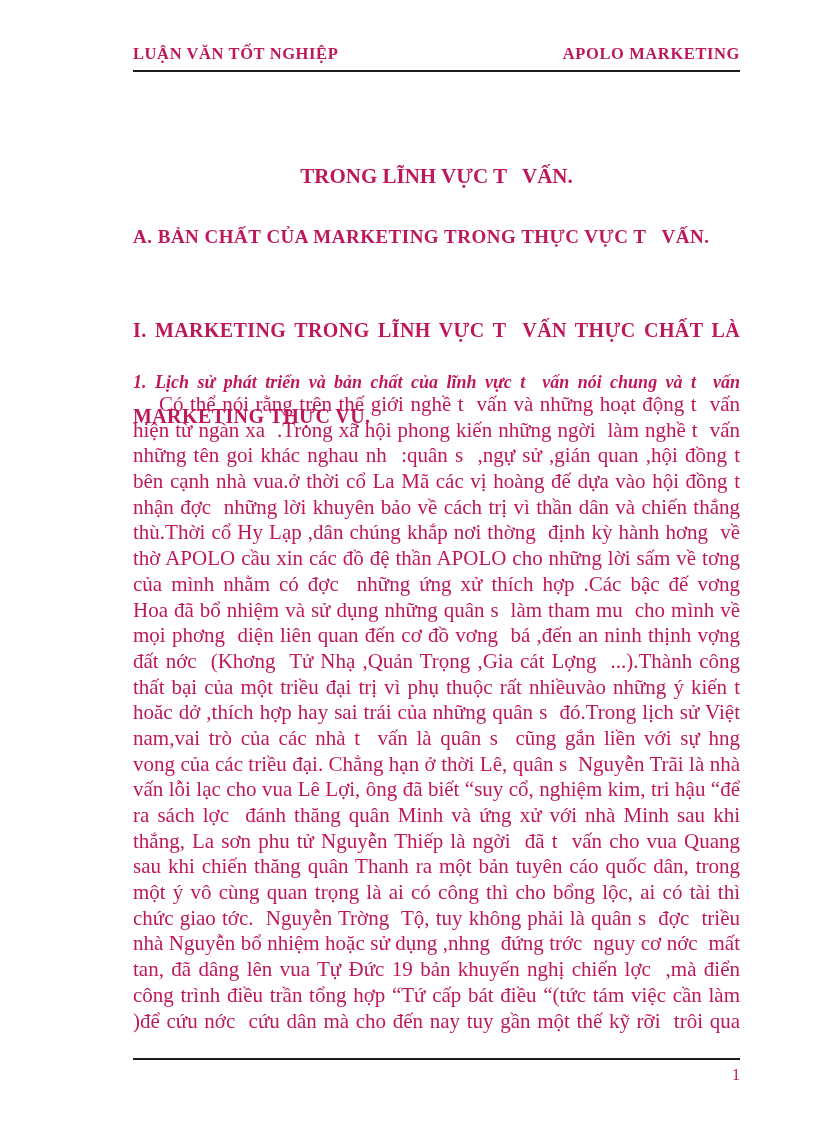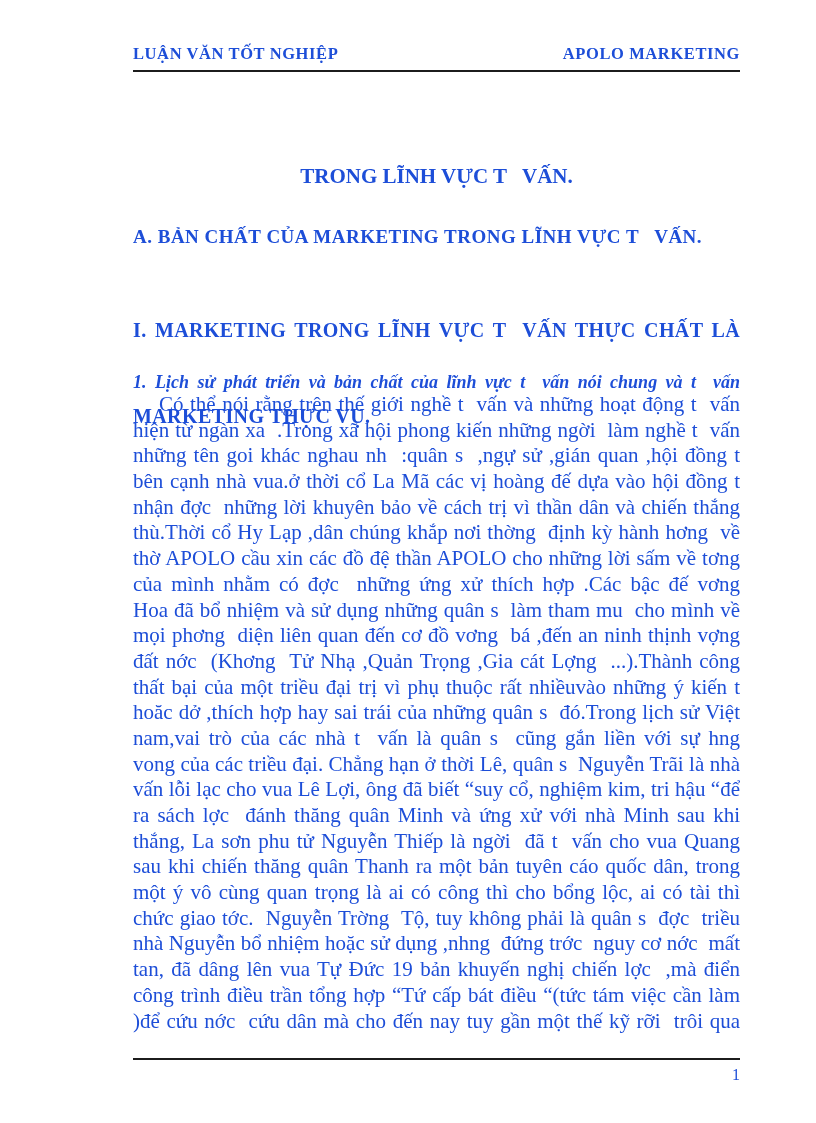--- a/index.html
+++ b/index.html
@@ -5,21 +5,21 @@
   html, body {
     margin: 0;
     padding: 0;
     background: #ffffff;
   }
   .page {
     position: relative;
     width: 816px;
     height: 1123px;
     background: #ffffff;
-    color: #1d4ed8;
+    color: #be185d;
     font-family: "Liberation Serif", "DejaVu Serif", serif;
     overflow: hidden;
   }
   
   .header {
     position: absolute;
     left: 133px;
     width: 607px;
     top: 44px;
     display: flex;
@@ -129,21 +129,21 @@
   <div class="header">
     <span>LUẬN VĂN TỐT NGHIỆP</span>
     <span>APOLO MARKETING</span>
   </div>
   <div class="header-rule"></div>
 
   <div class="chapter-title">
     <div>TRONG LĨNH VỰC T   VẤN.</div>
   </div>
 
-  <div class="heading-a">A. BẢN CHẤT CỦA MARKETING TRONG LĨNH VỰC T   VẤN.</div>
+  <div class="heading-a">A. BẢN CHẤT CỦA MARKETING TRONG THỰC VỰC T   VẤN.</div>
 
   <div class="heading-i">
     <div class="justify-line">I. MARKETING TRONG LĨNH VỰC T  VẤN THỰC CHẤT LÀ</div>
     <div>MARKETING THỰC VỤ.</div>
   </div>
 
   <div class="subheading">
     <div class="justify-line">1. Lịch sử phát triển và bản chất của lĩnh vực t  vấn nói chung và t  vấn</div>
   </div>
 

